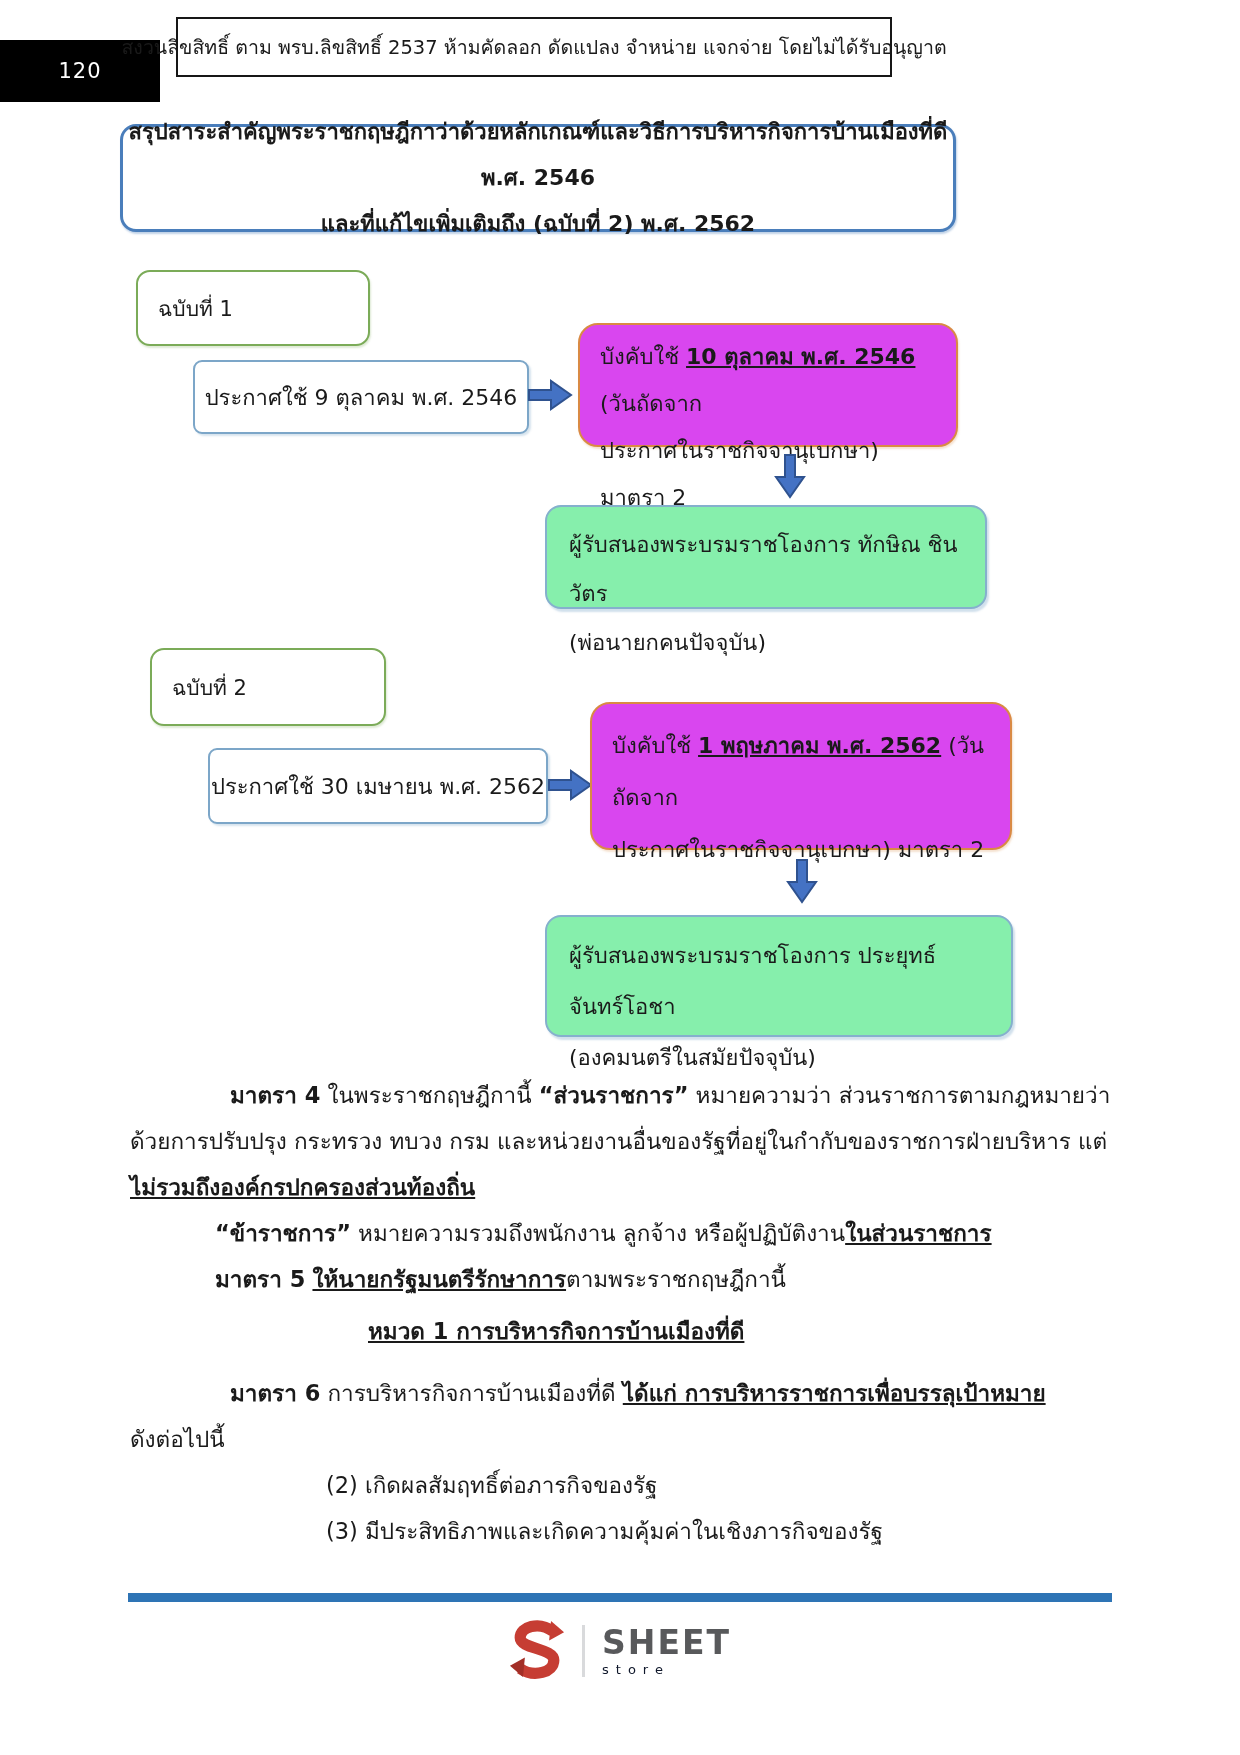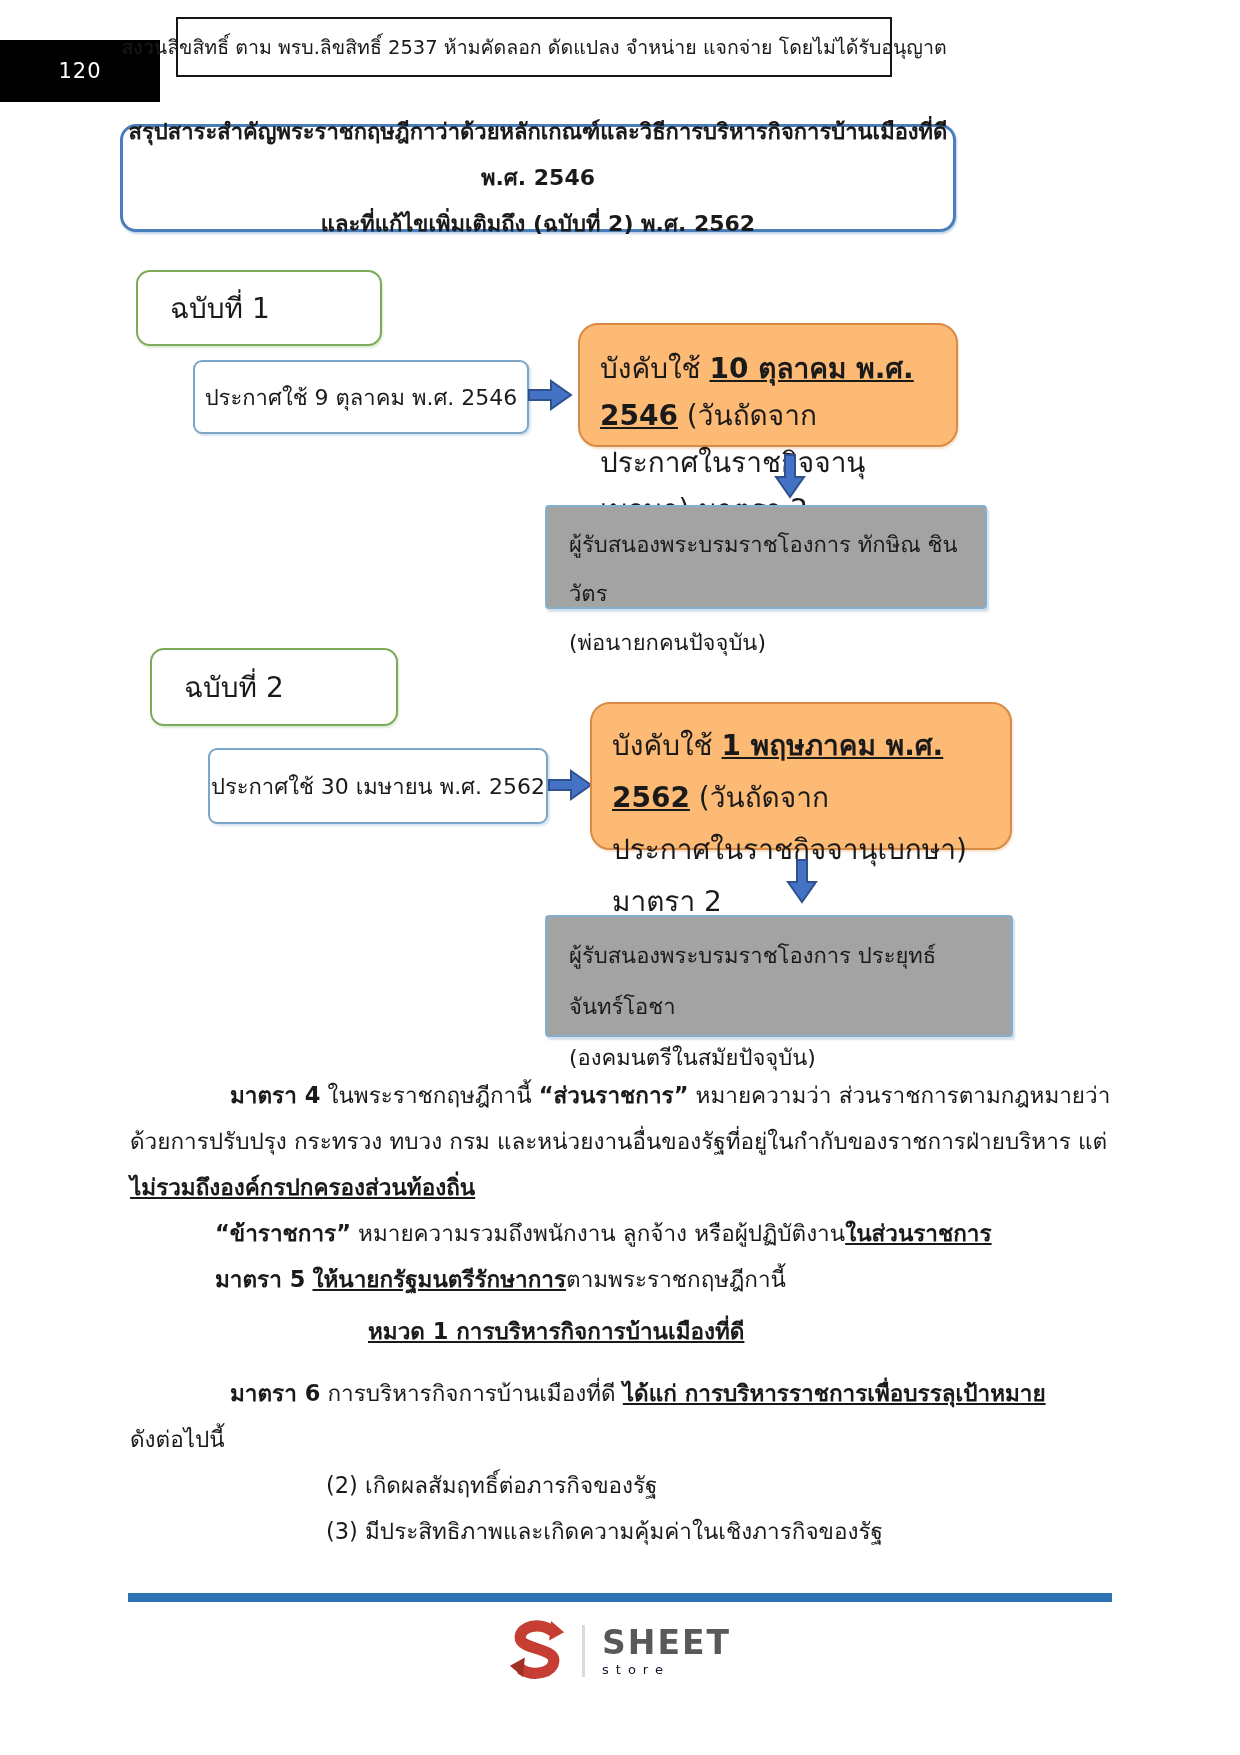--- a/index.html
+++ b/index.html
@@ -25,35 +25,35 @@
   .titlebox{
     left:120px;top:124px;width:830px;height:102px;border:3px solid #4a7ebb;border-radius:16px;
     box-shadow:1px 2px 2px rgba(74,126,187,.35);
     display:flex;flex-direction:column;align-items:center;justify-content:center;
     font-size:22px;font-weight:bold;line-height:46px;text-align:center;background:#fff;
   }
 
   
   .edlabel{
     border:2px solid #7bab58;border-radius:14px;background:#fff;
-    display:flex;align-items:center;font-size:28px;padding-left:32px;
+    display:flex;align-items:center;font-size:21px;padding-left:20px;
     box-shadow:1px 2px 2px rgba(123,171,88,.25);
   }
   .announce{
     border:2px solid #7ca6c8;border-radius:9px;background:#fff;
     display:flex;align-items:center;justify-content:center;font-size:22px;
     box-shadow:2px 2px 2px rgba(124,166,200,.3);
   }
   .enforce{
-    border:2px solid #d98a44;border-radius:20px;background:#fdba74;
-    font-size:28px;line-height:47px;padding:20px 20px;box-sizing:border-box;
+    border:2px solid #d98a44;border-radius:20px;background:#d946ef;
+    font-size:22px;line-height:47px;padding:8px 20px;box-sizing:border-box;
     box-shadow:1px 2px 2px rgba(217,138,68,.25);
   }
   .counter{
-    border:2px solid #85b0cd;border-radius:4px;background:#a3a3a3;
+    border:2px solid #85b0cd;border-radius:16px;background:#86efac;
     font-size:22px;line-height:49px;padding:13px 22px;box-sizing:border-box;
     box-shadow:2px 3px 2px rgba(124,166,200,.35);
   }
   .arrow-svg{display:block;}
 
   
   .ed1-label{left:136px;top:270px;width:210px;height:72px;}
   .ed1-announce{left:193px;top:360px;width:332px;height:70px;}
   .ed1-arrow{left:527px;top:378px;}
   .ed1-enforce{left:578px;top:323px;width:380px;height:124px;}

